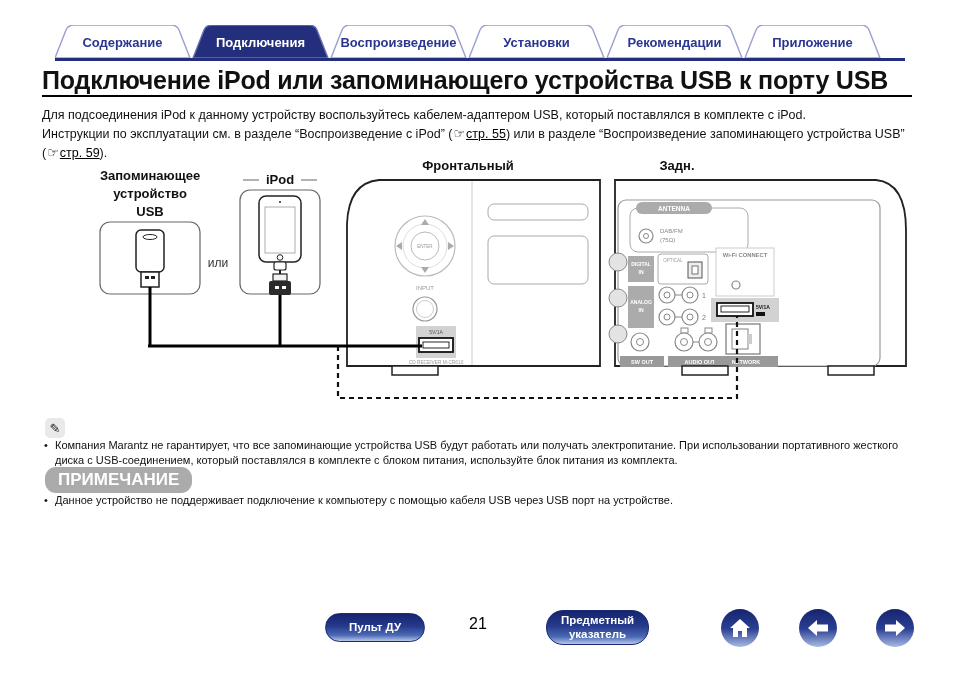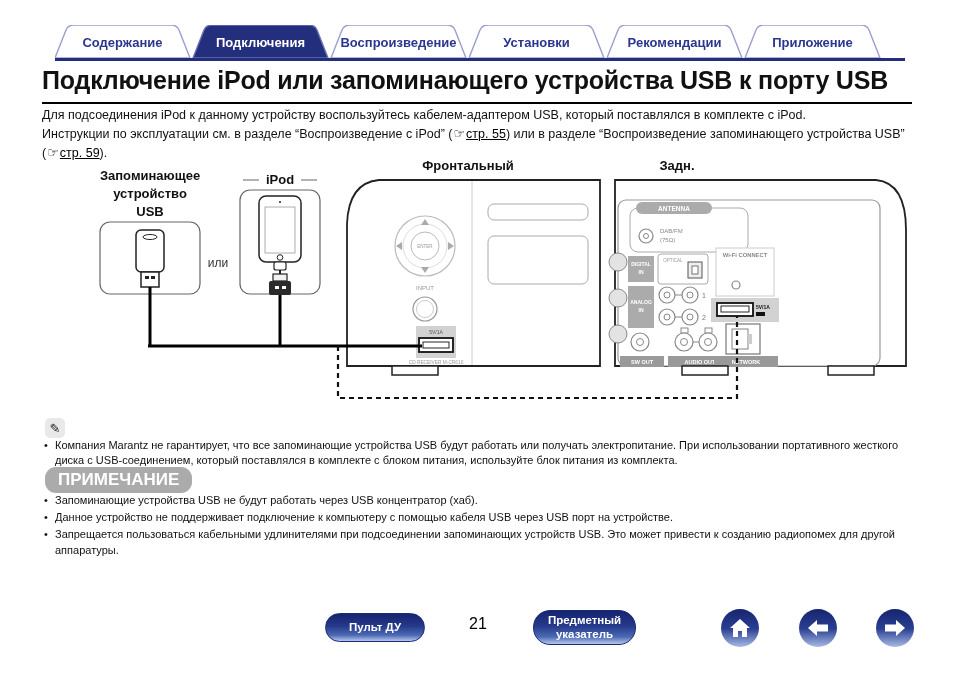--- a/index.html
+++ b/index.html
@@ -8,21 +8,21 @@
   #page { position:relative; width:954px; height:673px; background:#fff; overflow:hidden; }
 
   
   #tabsvg { position:absolute; left:55px; top:25px; }
   .tab-label { font-size:13px; font-weight:bold; }
   #tabrule { position:absolute; left:55px; top:58px; width:850px; height:3px; background:#232e7d; }
 
   
   #title { position:absolute; left:42px; top:66px; width:870px;
            font-size:25px; font-weight:bold; letter-spacing:-0.2px;
-           border-bottom:2px solid #000; padding-bottom:7px; }
+           border-bottom:2px solid #000; }
 
   
   #intro { position:absolute; left:42px; top:107px; width:874px;
            font-size:12.5px; line-height:1.42; color:#111; }
   .pagelink { color:#000; text-decoration:underline; cursor:pointer; }
   .refglyph { font-size:13px; padding:0 1px; }
 
   
   #diagram { position:absolute; left:40px; top:158px; }
 
@@ -40,21 +40,21 @@
 
   
   .pill { position:absolute; border-radius:17px; color:#fff; font-weight:bold;
           font-size:11.5px; line-height:1.15; text-align:center;
           display:flex; align-items:center; justify-content:center;
           background:linear-gradient(180deg,#16246f 0%, #26398b 45%, #4a69b4 78%, #b7c6ea 100%);
           border:1px solid #1b2a75; cursor:pointer; }
   #btn-front  { left:45px;  top:610px; width:110px; height:35px; }
   #btn-rear   { left:185px; top:613px; width:107px; height:29px; }
   #btn-remote { left:325px; top:613px; width:100px; height:29px; }
-  #btn-index  { left:533px; top:610px; width:103px; height:35px; }
+  #btn-index  { left:546px; top:610px; width:103px; height:35px; }
   #pagenum { position:absolute; left:458px; top:615px; width:40px; text-align:center;
              font-size:16px; color:#000; }
   .navcircle { position:absolute; width:38px; height:38px; border-radius:50%;
                background:linear-gradient(180deg,#16246f 0%, #2a3f92 52%, #a8bbe5 100%);
                display:flex; align-items:center; justify-content:center; cursor:pointer; }
   #nav-home { left:721px; top:609px; }
   #nav-back { left:799px; top:609px; }
   #nav-fwd  { left:876px; top:609px; }
 </style>
 </head>
@@ -242,23 +242,21 @@
 
   <div id="pencil-badge">
       <span>✎</span>
     </div>
   <ul id="note-list" class="plain">
     <li>Компания Marantz не гарантирует, что все запоминающие устройства USB будут работать или получать электропитание. При использовании портативного жесткого диска с USB-соединением, который поставлялся в комплекте с блоком питания, используйте блок питания из комплекта.</li>
   </ul>
 
   <div id="caution-badge">ПРИМЕЧАНИЕ</div>
   <ul id="caution-list" class="plain">
-    <li>Запоминающие устройства USB не будут работать через USB концентратор (хаб).</li>
     <li>Данное устройство не поддерживает подключение к компьютеру с помощью кабеля USB через USB порт на устройстве.</li>
-    <li>Запрещается пользоваться кабельными удлинителями при подсоединении запоминающих устройств USB. Это может привести к созданию радиопомех для другой аппаратуры.</li>
   </ul>
 
   <div class="pill" id="btn-remote">
     <span>Пульт ДУ</span>
   </div>
   <div id="pagenum">21</div>
   <div class="pill" id="btn-index">
     <span><span>Предметный</span><br><span>указатель</span></span>
   </div>
 

